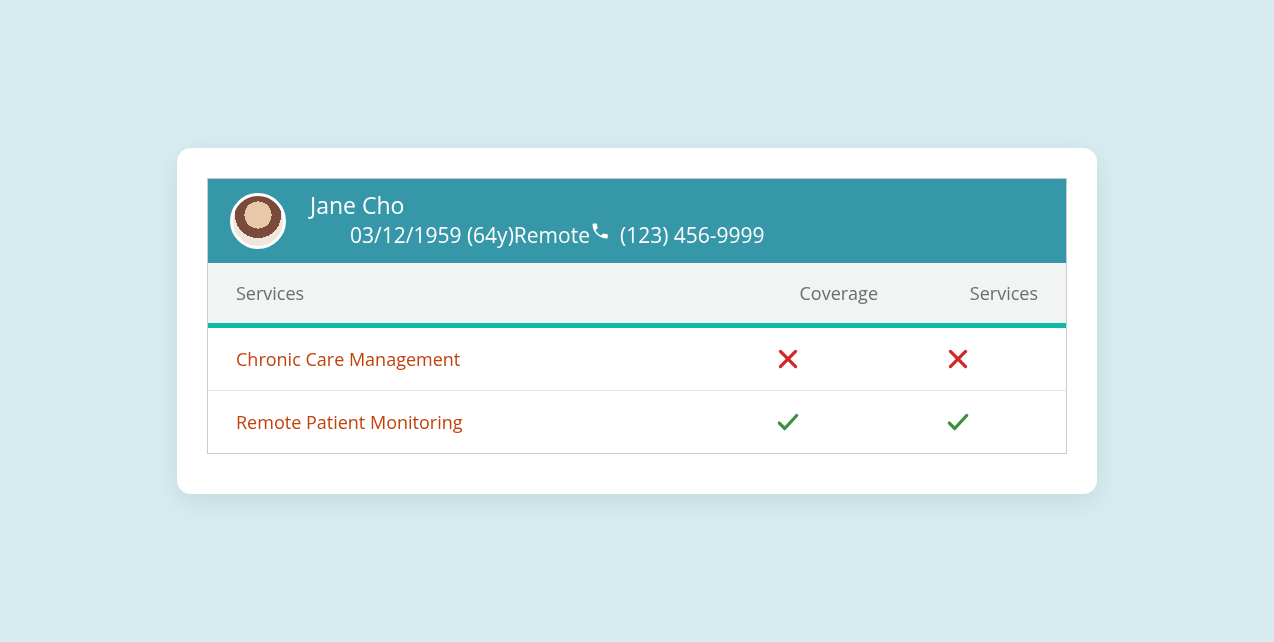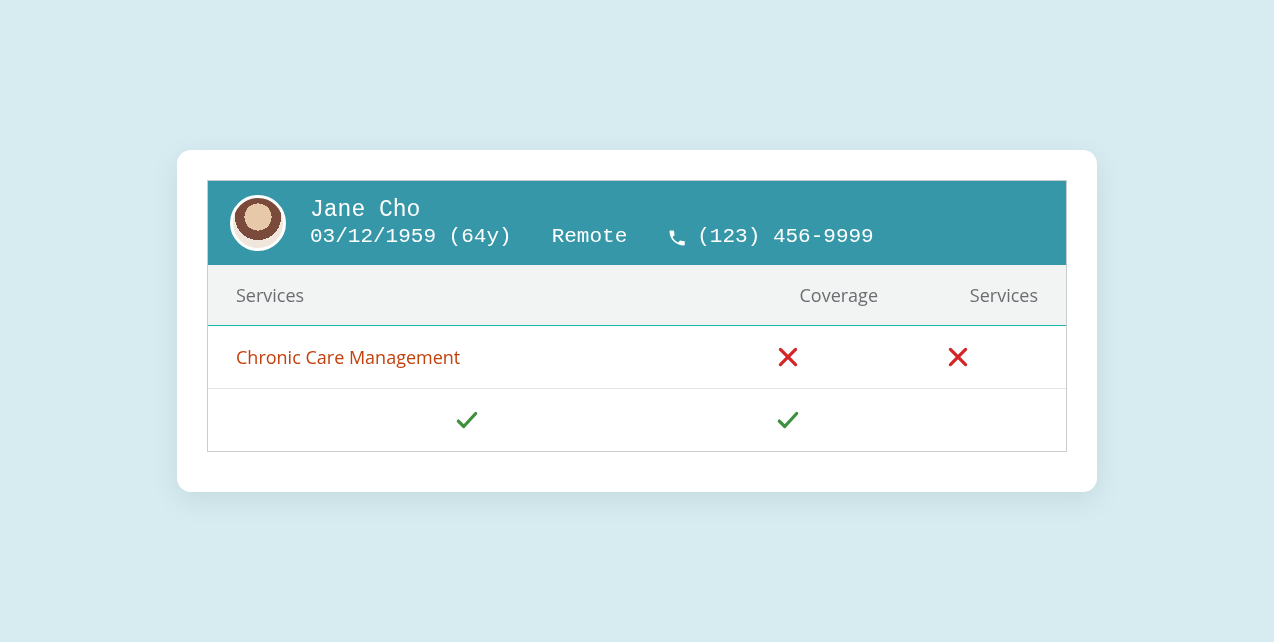--- a/index.html
+++ b/index.html
@@ -28,41 +28,41 @@
     border-bottom: none;
   }
   .avatar {
     width: 56px; height: 56px;
     border-radius: 50%;
     background: radial-gradient(circle at 50% 38%, #e7c9a9 0 34%, #7a4b3b 34% 58%, #f0e6dc 58% 100%);
     border: 3px solid #fff;
     margin-right: 24px;
     flex-shrink: 0;
   }
-  .patient-text { display: flex; flex-direction: column; font-family: Liberation Mono, monospace; }
+  .patient-text { display: flex; flex-direction: column; }
   .patient-name { font-size: 23px; font-weight: 400; line-height: 1.1; margin-bottom: 2px; }
-  .patient-meta { display: flex; align-items: center; gap: 40px; font-size: 21px; }
-  .phone-group { display: flex; align-items: flex-end; gap: 10px; }
+  .patient-meta { display: flex; align-items: center; font-size: 21px; margin-left: 40px; }
+  .phone-group { display: flex; align-items: flex-start; gap: 10px; }
   .phone-icon svg { width: 20px; height: 20px; display: block; }
 
   .svc-table {
     border: 1px solid #c9ccce;
     border-top: none;
   }
   .svc-head, .svc-row {
     display: grid;
     grid-template-columns: 1fr 180px 160px;
     align-items: center;
   }
   .svc-head {
     background: #f2f3f3;
     color: #6a6e71;
     font-size: 18px;
     padding: 18px 28px;
-    border-bottom: 1px solid #14b8a6;
+    border-bottom: 5px solid #14b8a6;
   }
   .svc-head .col-cov, .svc-head .col-elig { text-align: right; }
   .svc-row {
     padding: 18px 28px;
     font-size: 18px;
     color: #c2410c;
     border-top: 1px solid #e2e4e5;
     position: relative;
   }
   .svc-row:first-of-type { border-top: none; }
@@ -120,20 +120,21 @@
           <div class="col-elig">
             <span class="status-icon">
               <svg viewBox="0 0 24 24" fill="none" stroke="#d32626" stroke-width="3" stroke-linecap="round">
                 <line x1="5" y1="5" x2="19" y2="19"></line>
                 <line x1="19" y1="5" x2="5" y2="19"></line>
               </svg>
             </span>
           </div>
         </div>
         <div class="svc-row">
+          <div>Remote Patient Monitoring</div>
           <div class="col-cov">
             <span class="status-icon">
               <svg viewBox="0 0 24 24" fill="none" stroke="#3f8f3f" stroke-width="3" stroke-linecap="round" stroke-linejoin="round">
                 <polyline points="4 13 9 18 20 6"></polyline>
               </svg>
             </span>
           </div>
           <div class="col-elig">
             <span class="status-icon">
               <svg viewBox="0 0 24 24" fill="none" stroke="#3f8f3f" stroke-width="3" stroke-linecap="round" stroke-linejoin="round">

